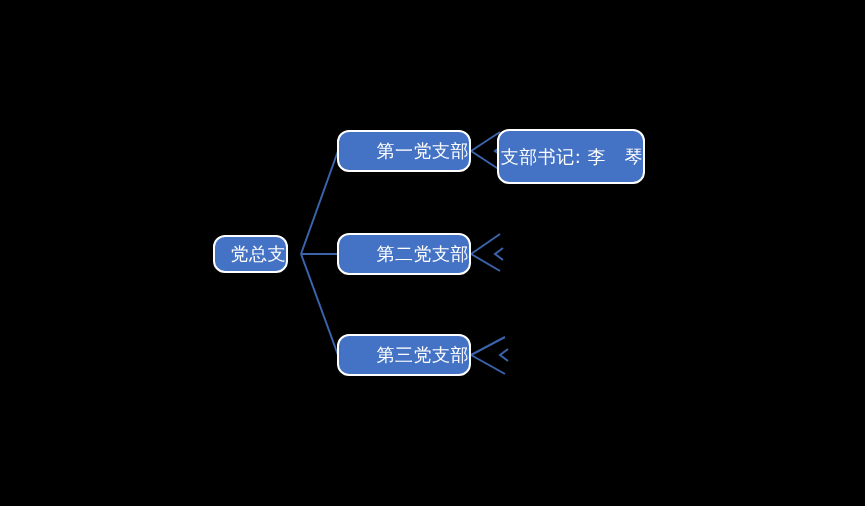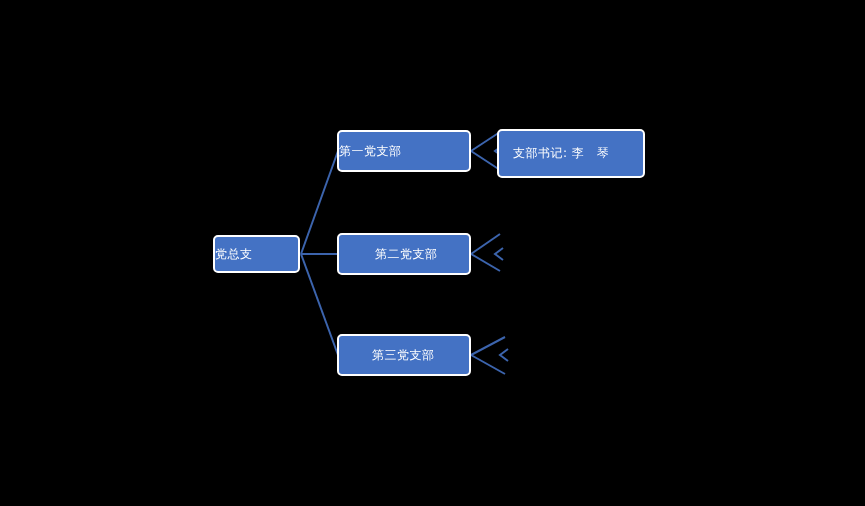--- a/index.html
+++ b/index.html
@@ -25,34 +25,34 @@
     stroke: var(--connector, #3C64AD);
     stroke-width: 2;
     fill: none;
   }
   .node {
     position: absolute;
     z-index: 2;
     box-sizing: border-box;
     background: var(--node_fill, #4472C4);
     border: 2px solid var(--node_border, #FFFFFF);
-    border-radius: 5px;
+    border-radius: 12px;
     color: var(--node_text, #FFFFFF);
-    font-size: 12px;
+    font-size: 18px;
     display: flex;
     align-items: center;
-    justify-content: flex-start;
+    justify-content: flex-end;
     white-space: pre;
     letter-spacing: 0.5px;
   }
-  .root       { left: 213px; top: 235px; width: 87px;  height: 38px; font-family: Liberation Mono, monospace; }
+  .root       { left: 213px; top: 235px; width: 75px;  height: 38px; font-family: Liberation Mono, monospace; }
   .branch-1   { left: 337px; top: 130px; width: 134px; height: 42px; }
   .branch-2   { left: 337px; top: 233px; width: 134px; height: 42px; padding-left: 36px; }
   .branch-3   { left: 337px; top: 334px; width: 134px; height: 42px; padding-left: 33px; }
-  .secretary-1{ left: 497px; top: 129px; width: 148px; height: 49px; padding-left: 14px; }
+  .secretary-1{ left: 497px; top: 129px; width: 148px; height: 55px; padding-left: 14px; }
   .secretary-2{ left: 497px; top: 231px; width: 148px; height: 42px; }
   .secretary-3{ left: 502px; top: 334px; width: 146px; height: 43px; }
 </style>
 </head>
 <body>
 
 <div class="canvas">
 
   <svg class="connectors" width="865" height="506" viewBox="0 0 865 506">
 

